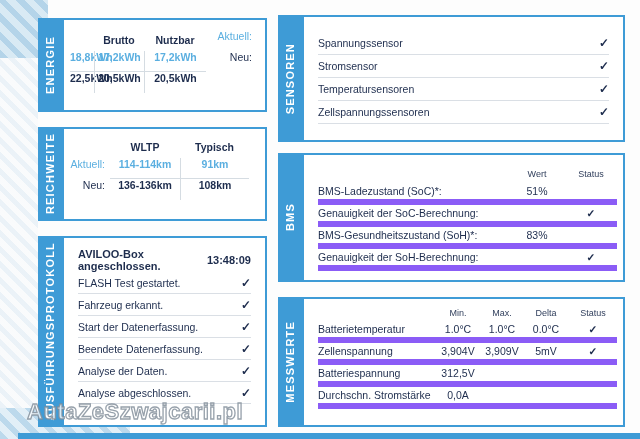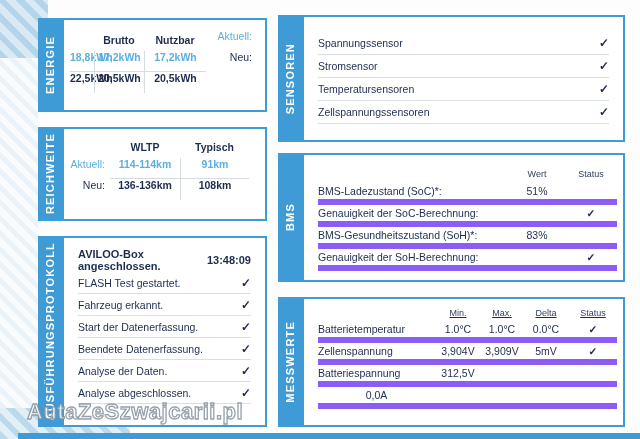--- a/index.html
+++ b/index.html
@@ -224,21 +224,21 @@
     </div>
   </div>
 </div>
 
 <div class="panel" style="left:278px; top:297px; width:347px; height:130px;">
   <div class="tab">
       <span>MESSWERTE</span>
     </div>
   <div class="box">
     <div class="rows" style="padding-top:6px; padding-right:6px;">
-      <div class="grid-mess" style="height:16px;text-decoration:underline;">
+      <div class="grid-mess" style="height:16px;">
         <div></div>
         <div class="ghead">Min.</div>
         <div class="ghead">Max.</div>
         <div class="ghead">Delta</div>
         <div class="ghead">Status</div>
       </div>
       <div class="grid-mess grow" style="height:22px;">
         <div>Batterietemperatur</div>
         <div class="gcell">1.0°C</div>
         <div class="gcell">1.0°C</div>
@@ -253,20 +253,21 @@
         <div class="gcell check">✓</div>
       </div>
       <div class="grid-mess grow" style="height:22px;">
         <div>Batteriespannung</div>
         <div class="gcell">312,5V</div>
         <div class="gcell"></div>
         <div class="gcell"></div>
         <div class="gcell"></div>
       </div>
       <div class="grid-mess grow" style="height:22px;">
+        <div>Durchschn. Stromstärke</div>
         <div class="gcell">0,0A</div>
         <div class="gcell"></div>
         <div class="gcell"></div>
         <div class="gcell"></div>
       </div>
     </div>
   </div>
 </div>
 
 <div class="watermark">AutaZeSzwajcarii.pl</div>

